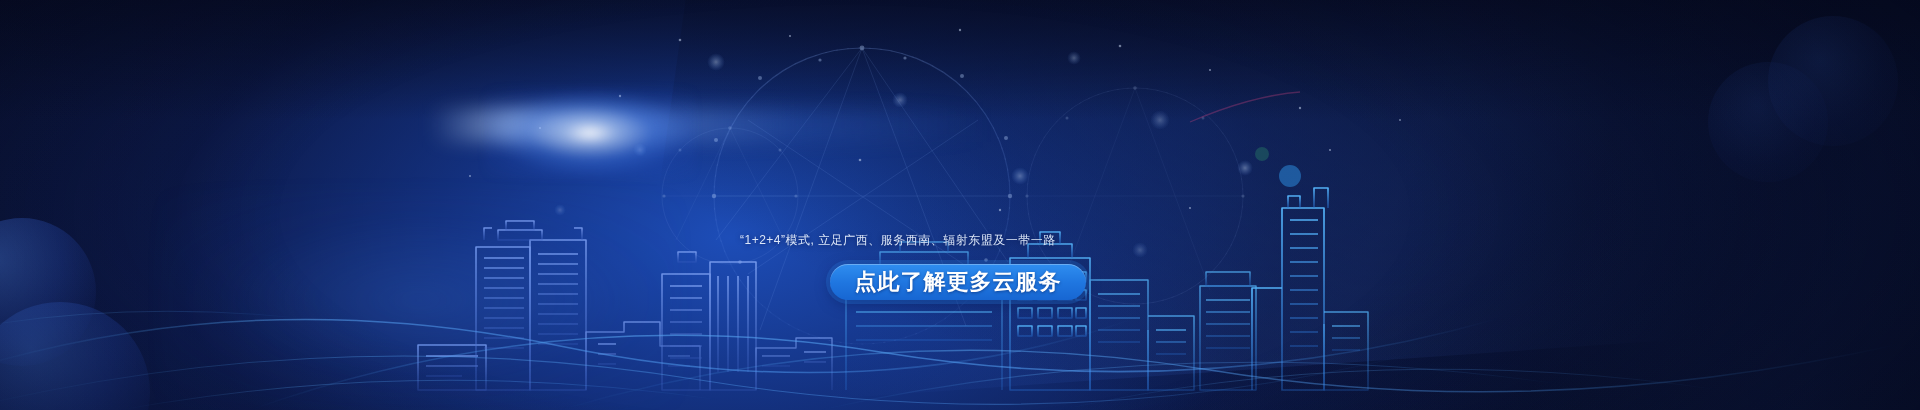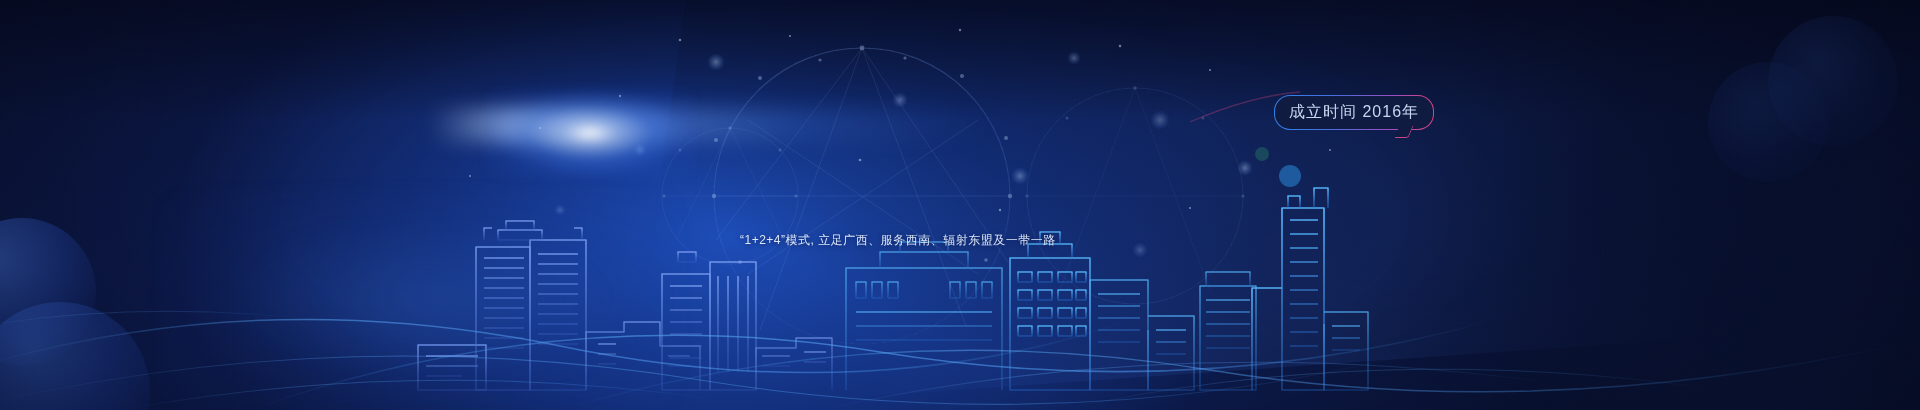--- a/index.html
+++ b/index.html
@@ -497,22 +497,19 @@
   </svg>
 
   <div class="glow-soft-left"></div>
   <div class="glow-streak"></div>
   <div class="glow-core"></div>
   <div class="bg-vignette"></div>
 
   <div class="content">
 
 
-    <div class="badge">
-      <span>成立时间  2016年</span>
-      <span class="badge-tail"></span>
-    </div>
 
     <p class="subtitle">“1+2+4”模式, 立足广西、服务西南、辐射东盟及一带一路</p>
 
+    <button class="cta">点此了解更多云服务</button>
   </div>
 
 </div>
 
 </body></html>

